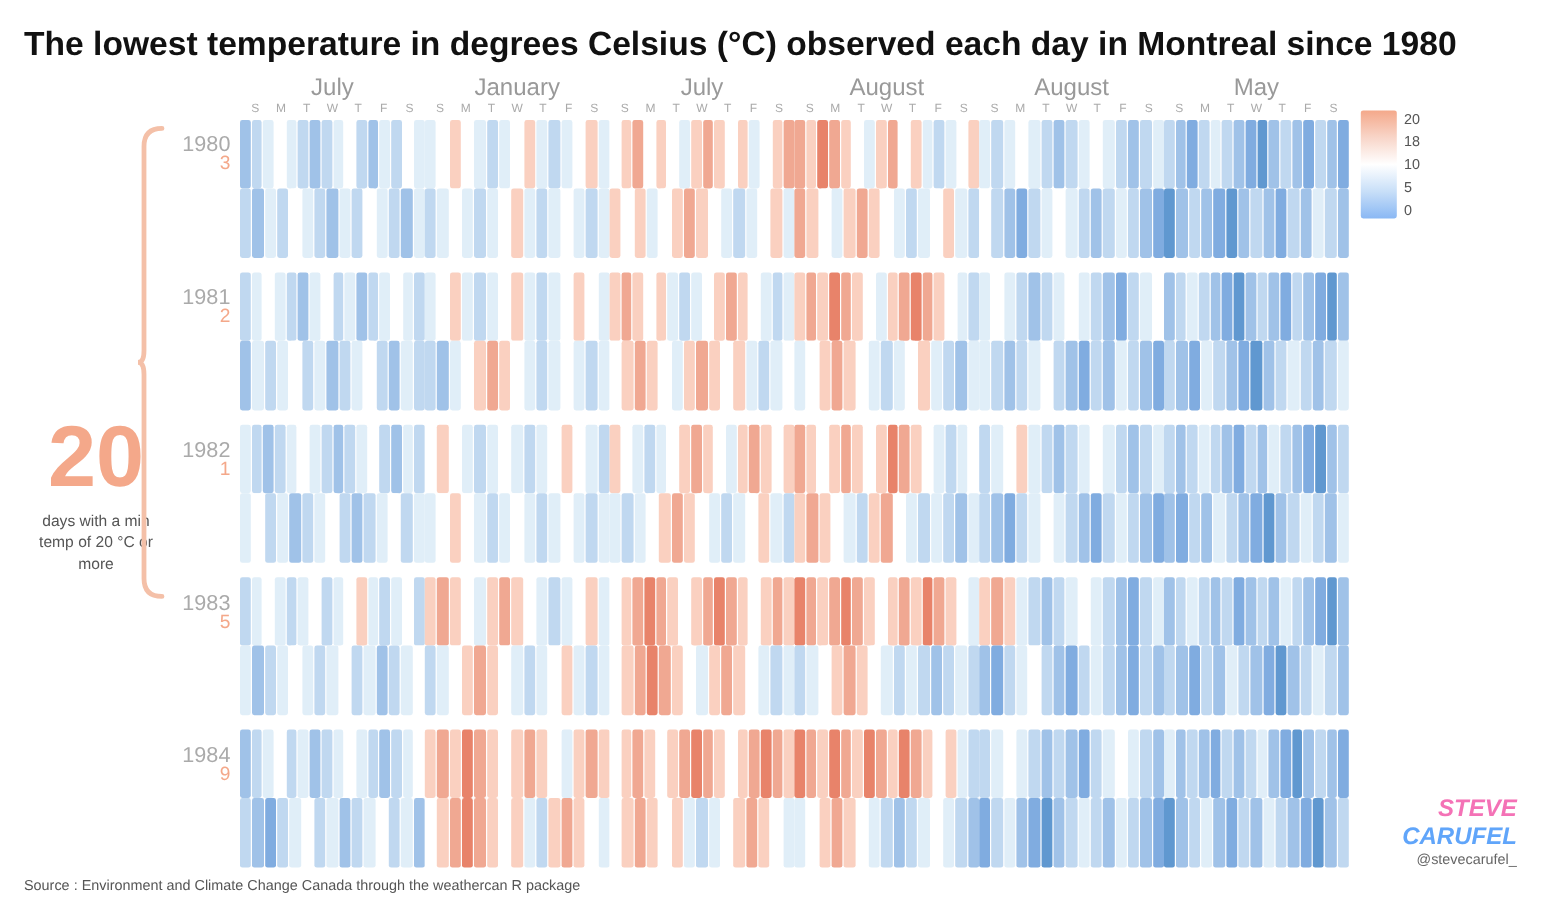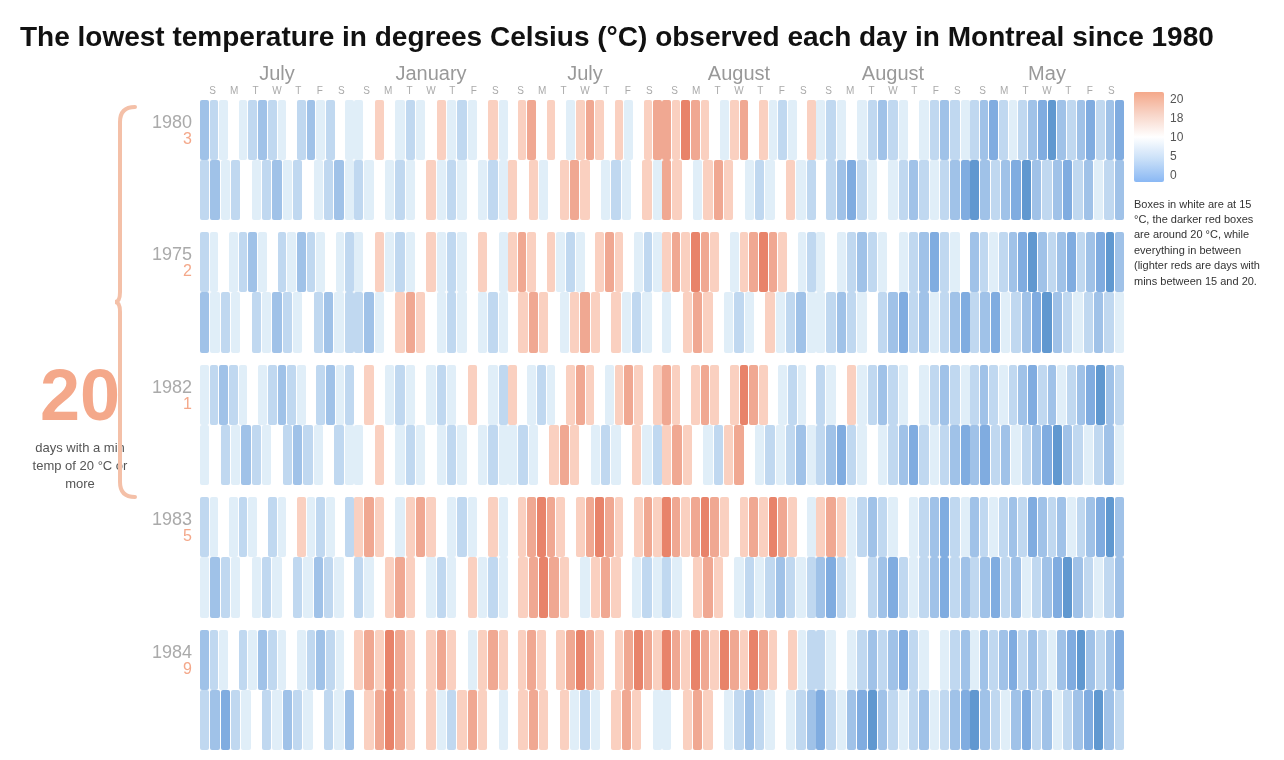--- a/index.html
+++ b/index.html
@@ -499,21 +499,21 @@
                 <div class="cell" style="background-color: rgb(224, 238, 248); border-radius: 2px; flex: 1 1 0%;"></div>
                 <div class="cell" style="background-color: rgb(192, 216, 240); border-radius: 2px; flex: 1 1 0%;"></div>
                 <div class="cell" style="background-color: rgb(160, 194, 232); border-radius: 2px; flex: 1 1 0%;"></div>
               </div>
             </div>
           </div>
           <div style="height: 4px;"></div>
           <div class="year-block" style="flex: 1 1 0%;">
             <div class="year-row" style="flex: 1 1 0%;">
               <div class="year-label">
-                <span class="year-num">1975</span>
+                <span class="year-num">1981</span>
                 <span class="year-count">2</span>
               </div>
               <div class="month-week-group" style="flex: 1 1 0%; display: flex; gap: 1px; height: 100%;">
                 <div class="cell" style="background-color: rgb(192, 216, 240); border-radius: 2px; flex: 1 1 0%;"></div>
                 <div class="cell" style="background-color: rgb(224, 238, 248); border-radius: 2px; flex: 1 1 0%;"></div>
                 <div class="cell" style="background-color: rgb(255, 255, 255); border-radius: 2px; flex: 1 1 0%;"></div>
                 <div class="cell" style="background-color: rgb(224, 238, 248); border-radius: 2px; flex: 1 1 0%;"></div>
                 <div class="cell" style="background-color: rgb(192, 216, 240); border-radius: 2px; flex: 1 1 0%;"></div>
                 <div class="cell" style="background-color: rgb(160, 194, 232); border-radius: 2px; flex: 1 1 0%;"></div>
                 <div class="cell" style="background-color: rgb(224, 238, 248); border-radius: 2px; flex: 1 1 0%;"></div>
@@ -1389,17 +1389,26 @@
       <div class="legend-scale">
         <div class="legend-bar"></div>
         <div class="legend-labels">
           <span>20</span>
           <span>18</span>
           <span>10</span>
           <span>5</span>
           <span>0</span>
         </div>
       </div>
-      <div class="annotation-text">Boxes in white are at 15 °C, the darker red boxes are around 20 °C, while everything in between (lighter reds are days with mins between 15 and 20.</div>
+      <div class="logo-area">
+        <div style="font-size:20px;font-weight:bold;font-style:italic;">
+          <span style="color:#f472b6;">STEVE</span>
+        </div>
+        <div style="font-size:20px;font-weight:bold;font-style:italic;">
+          <span style="color:#60a5fa;">CARUFEL</span>
+        </div>
+        <div class="twitter-handle">@stevecarufel_</div>
+      </div>
     </div>
   </div>
 
+  <div class="footer">Source : Environment and Climate Change Canada through the weathercan R package</div>
 </div>
 
 </body></html>

